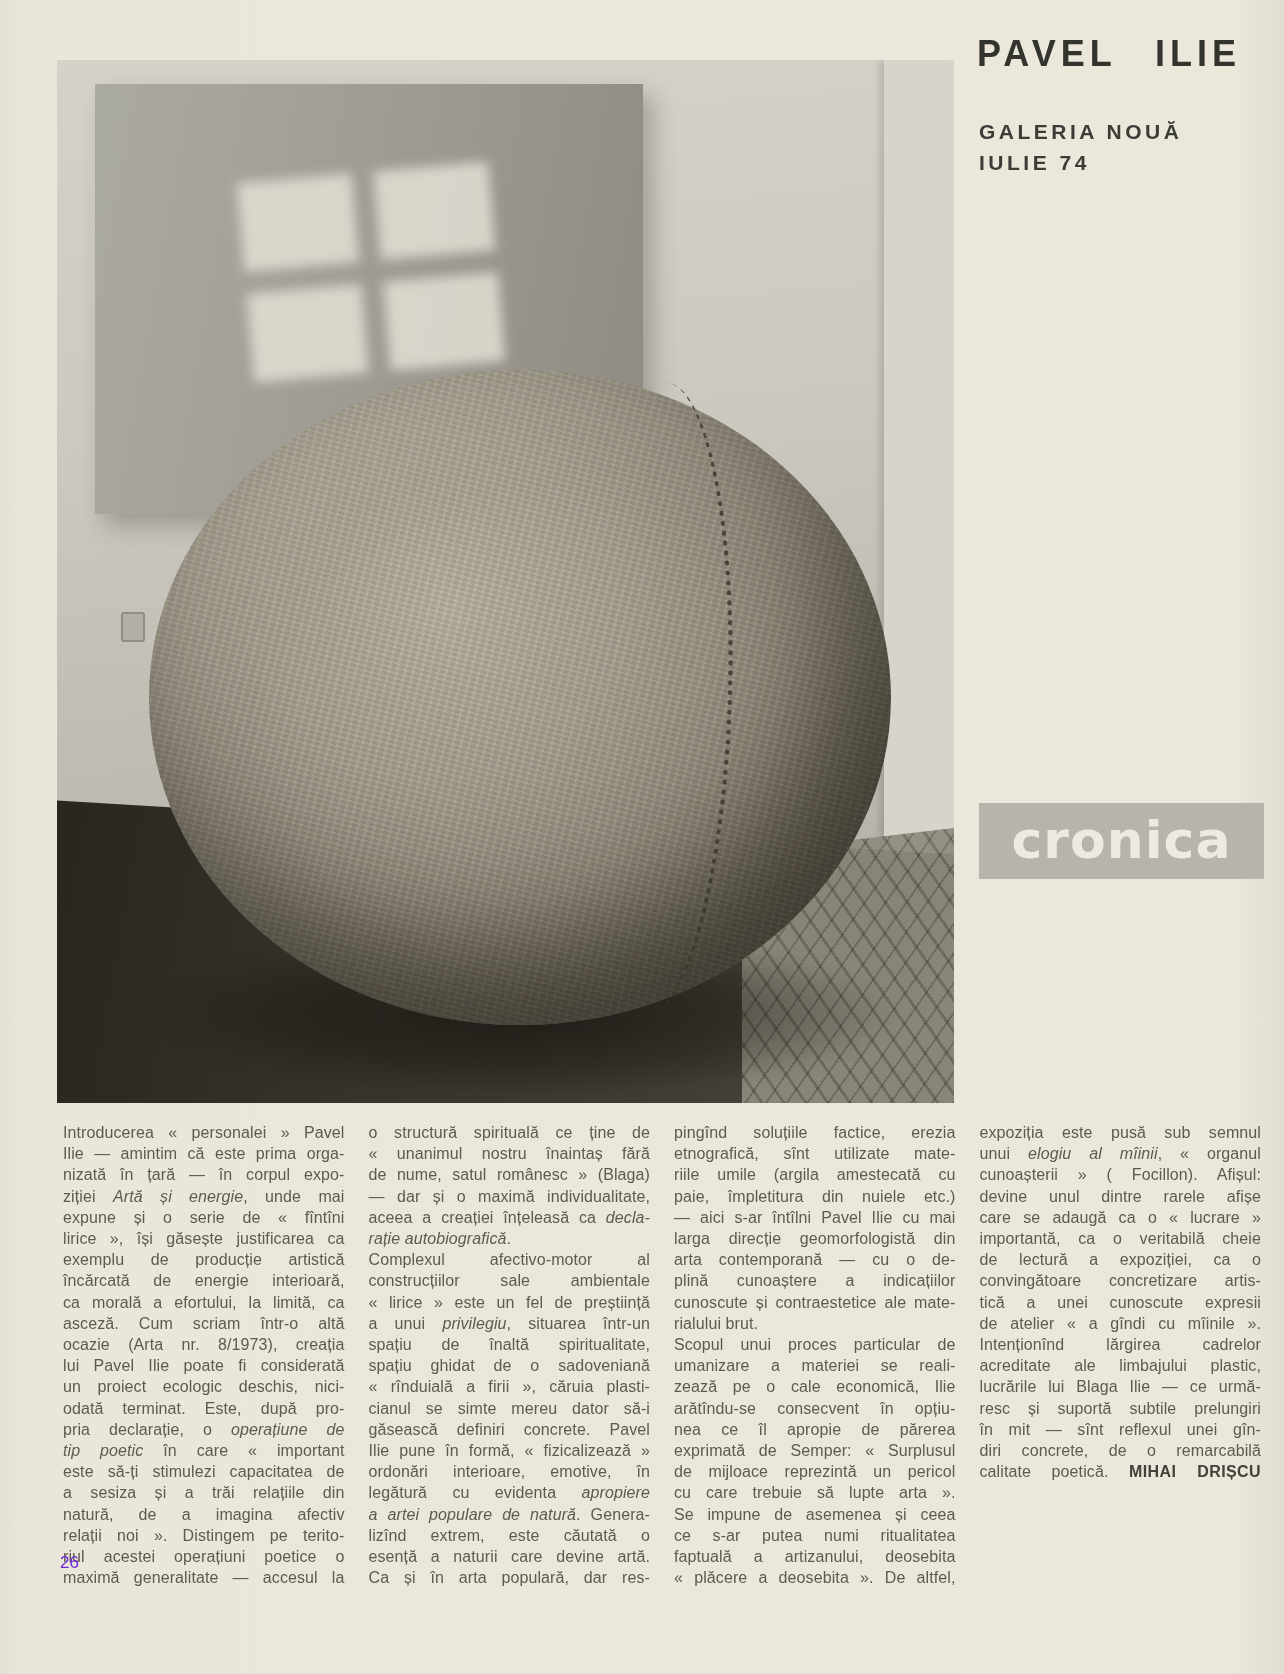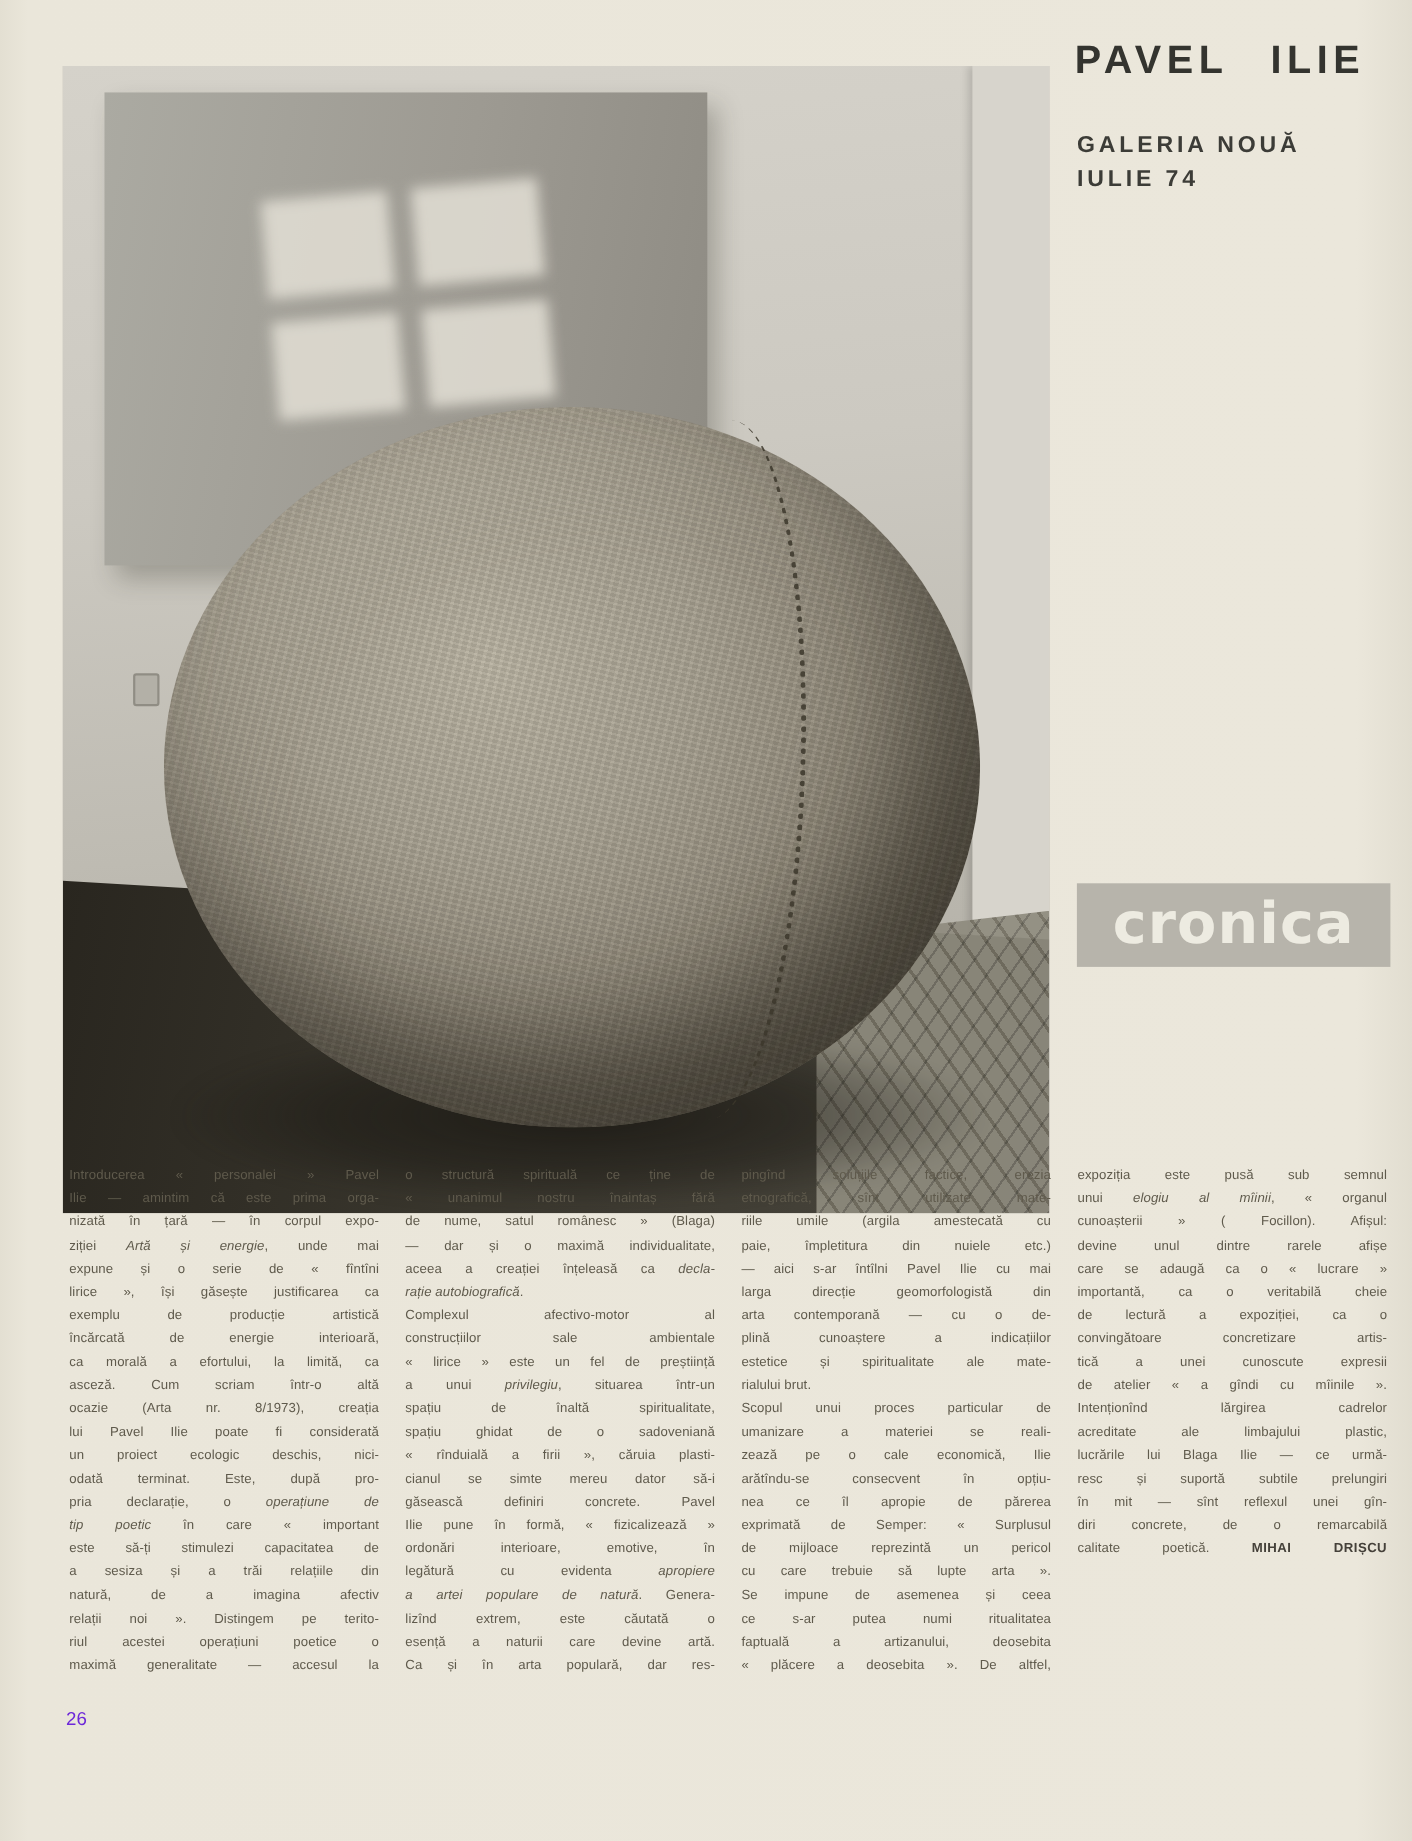--- a/index.html
+++ b/index.html
@@ -39,22 +39,22 @@
   .seam{position:absolute;left:520px;top:322px;width:150px;height:636px;border-radius:50%;
     border-right:5px dotted rgba(60,55,44,.85);transform:rotate(2deg);}
   
   h1{position:absolute;left:977px;top:34px;margin:0;font-size:36px;line-height:1.1;font-weight:700;
     letter-spacing:5px;word-spacing:24px;color:#34342f;}
   .gal{position:absolute;left:979px;top:120px;font-size:21px;font-weight:700;letter-spacing:3.5px;color:#3c3c37;}
   .date{position:absolute;left:979px;top:151px;font-size:21px;font-weight:700;letter-spacing:3.5px;color:#3c3c37;}
   .badge{position:absolute;left:979px;top:783px;width:285px;height:76px;text-align:center;
     font-family:"DejaVu Sans",sans-serif;font-weight:700;font-size:52px;line-height:74px;letter-spacing:1px;}
   
-  .columns{position:absolute;left:63px;top:1058px;width:1198px;display:flex;gap:24px;
-    font-size:12px;line-height:21.2px;color:#5f5a4c;letter-spacing:.1px;}
+  .columns{position:absolute;left:63px;top:1122px;width:1198px;display:flex;gap:24px;
+    font-size:16px;line-height:21.2px;color:#5f5a4c;letter-spacing:.1px;}
   .col{flex:1;min-width:0;}
   .tline{text-align:justify;text-align-last:justify;}
   .tline.nj{text-align-last:left;}
   .poster{margin:9px 0 9px 56px;}
   .pline{line-height:21.6px;white-space:nowrap;word-spacing:7px;color:#5b5649;}
   .crossed{
     padding:0 2px;
     background-image:
       linear-gradient(to top right,transparent 45.5%,#6f6a5c 47.5%,#6f6a5c 50%,transparent 52%),
       linear-gradient(to bottom right,transparent 45.5%,#6f6a5c 47.5%,#6f6a5c 50%,transparent 52%);}
@@ -139,21 +139,21 @@
     </div>
     <div class="col">
       <div class="tline">pingînd soluțiile factice, erezia</div>
       <div class="tline">etnografică, sînt utilizate mate-</div>
       <div class="tline">riile umile (argila amestecată cu</div>
       <div class="tline">paie, împletitura din nuiele etc.)</div>
       <div class="tline">— aici s-ar întîlni Pavel Ilie cu mai</div>
       <div class="tline">larga direcție geomorfologistă din</div>
       <div class="tline">arta contemporană — cu o de-</div>
       <div class="tline">plină cunoaștere a indicațiilor</div>
-      <div class="tline">estetice și spiritualitate ale mate-</div>
+      <div class="tline">cunoscute și contraestetice ale mate-</div>
       <div class="tline nj">rialului brut.</div>
       <div class="tline">Scopul unui proces particular de</div>
       <div class="tline">umanizare a materiei se reali-</div>
       <div class="tline">zează pe o cale economică, Ilie</div>
       <div class="tline">arătîndu-se consecvent în opțiu-</div>
       <div class="tline">nea ce îl apropie de părerea</div>
       <div class="tline">exprimată de Semper: « Surplusul</div>
       <div class="tline">de mijloace reprezintă un pericol</div>
       <div class="tline">cu care trebuie să lupte arta ».</div>
       <div class="tline">Se impune de asemenea și ceea</div>

